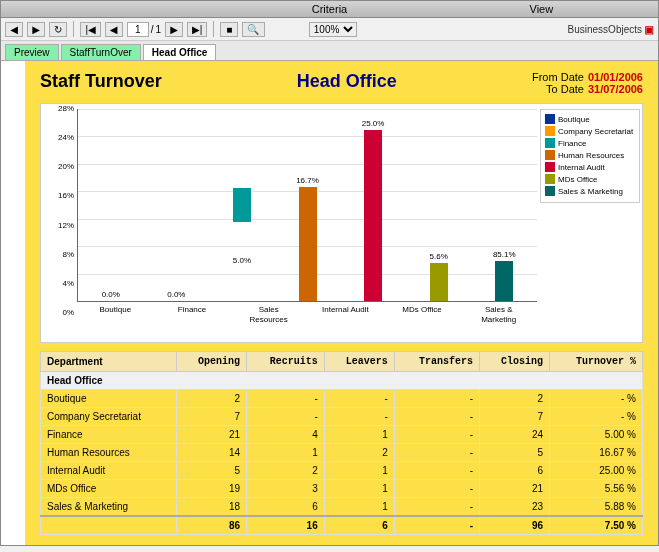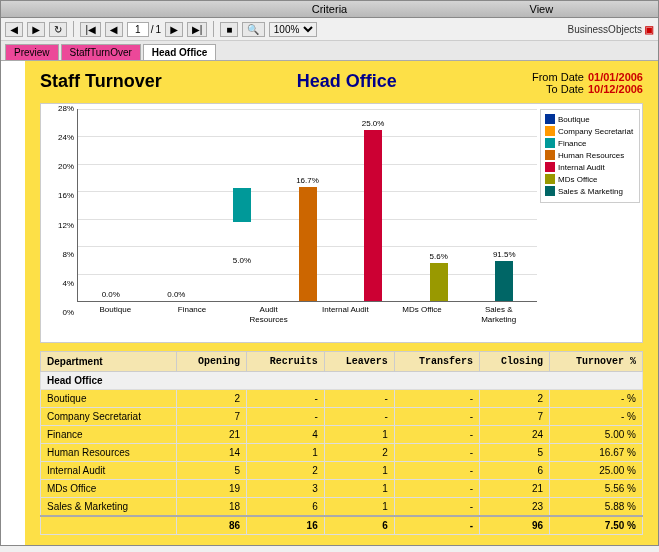--- a/index.html
+++ b/index.html
@@ -9,26 +9,26 @@
     
     
     .title-bar { background: linear-gradient(to bottom, #d4d4d4, #b8b8b8); padding: 2px 4px; text-align: center; font-size: 11px; border-bottom: 1px solid #888; }
     
     
     .toolbar { background: #f0f0f0; padding: 3px 4px; border-bottom: 1px solid #ccc; display: flex; align-items: center; gap: 4px; }
     .toolbar-btn { background: #e8e8e8; border: 1px solid #aaa; padding: 1px 4px; font-size: 10px; cursor: pointer; min-width: 18px; text-align: center; }
     .toolbar-sep { width: 1px; height: 16px; background: #aaa; margin: 0 2px; }
     .toolbar-page { font-size: 10px; display: flex; align-items: center; gap: 2px; }
     .toolbar-page input { width: 20px; text-align: center; font-size: 10px; border: 1px solid #aaa; padding: 1px; }
-    .toolbar-zoom select { font-size: 10px; border: 1px solid #aaa; }
+    .toolbar-zoom select { font-size: 10px; border: 1px solid #aaa; margin-left: 40px; }
     .biz-obj { margin-left: auto; font-size: 9px; color: #555; }
     
     
     .tabs { background: #e8e8e8; display: flex; gap: 0; border-bottom: 1px solid #aaa; padding-top: 3px; padding-left: 4px; }
-    .tab { padding: 2px 8px; font-size: 10px; cursor: pointer; border: 1px solid #aaa; border-bottom: none; background: #ec4899; margin-right: 2px; }
+    .tab { padding: 2px 8px; font-size: 10px; cursor: pointer; border: 1px solid #aaa; border-bottom: none; background: #86efac; margin-right: 2px; }
     .tab.active { background: #fff; font-weight: bold; }
     
     
     .report { background: #fde047; padding: 10px 15px; margin-left: 24px; }
     
     
     .report-header { display: flex; justify-content: space-between; align-items: flex-start; margin-bottom: 8px; }
     .report-title { font-size: 18px; font-weight: bold; color: #000; }
     .report-dept { font-size: 18px; font-weight: bold; color: #00008B; text-align: center; flex: 1; }
     .report-dates { font-size: 11px; text-align: right; color: #000; }
@@ -100,21 +100,21 @@
     <div class="report-header">
       <div class="report-title">Staff Turnover</div>
       <div class="report-dept">Head Office</div>
       <div class="report-dates">
         <div class="date-row">
           <span class="date-label">From Date</span>
           <span class="date-value">01/01/2006</span>
         </div>
         <div class="date-row">
           <span class="date-label">To Date</span>
-          <span class="date-value">10/12/2006</span>
+          <span class="date-value">31/07/2006</span>
         </div>
       </div>
     </div>
 
     <div class="chart-area">
       <div style="position:absolute; left:5px; top:0; bottom:25px; width:28px; display:flex; flex-direction:column-reverse; justify-content:space-between;">
         <span style="font-size:8px; text-align:right; display:block;">0%</span>
         <span style="font-size:8px; text-align:right; display:block;">4%</span>
         <span style="font-size:8px; text-align:right; display:block;">8%</span>
         <span style="font-size:8px; text-align:right; display:block;">12%</span>
@@ -153,35 +153,35 @@
             </div>
             <div style="flex: 1 1 0%; display: flex; flex-direction: column; justify-content: flex-end; align-items: center; position: relative; padding: 0px 3px;">
               <div style="font-size: 8px; position: absolute; bottom: 89.2857%; left: 50%; transform: translateX(-50%); white-space: nowrap; margin-bottom: 2px; text-align: center;">25.0%</div>
               <div style="width: 18px; background: rgb(204, 0, 51); height: 89.2857%;"></div>
             </div>
             <div style="flex: 1 1 0%; display: flex; flex-direction: column; justify-content: flex-end; align-items: center; position: relative; padding: 0px 3px;">
               <div style="font-size: 8px; position: absolute; bottom: 20%; left: 50%; transform: translateX(-50%); white-space: nowrap; margin-bottom: 2px;">5.6%</div>
               <div style="width: 18px; background: rgb(153, 153, 0); height: 20%;"></div>
             </div>
             <div style="flex: 1 1 0%; display: flex; flex-direction: column; justify-content: flex-end; align-items: center; position: relative; padding: 0px 3px;">
-              <div style="font-size: 8px; position: absolute; bottom: 21.0714%; left: 50%; transform: translateX(-50%); white-space: nowrap; margin-bottom: 2px;">91.5%</div>
+              <div style="font-size: 8px; position: absolute; bottom: 21.0714%; left: 50%; transform: translateX(-50%); white-space: nowrap; margin-bottom: 2px;">85.1%</div>
               <div style="width: 18px; background: rgb(0, 102, 102); height: 21.0714%;"></div>
             </div>
           </div>
       </div>
 
       <div style="position:absolute; left:36px; right:105px; bottom:0; height:40px; display:flex;" id="x-labels">
           <div style="flex: 1 1 0%; font-size: 8px; text-align: center; padding-top: 3px; line-height: 1.2;">
             <div>Boutique</div>
           </div>
           <div style="flex: 1 1 0%; font-size: 8px; text-align: center; padding-top: 3px; line-height: 1.2;">
             <div>Finance</div>
           </div>
           <div style="flex: 1 1 0%; font-size: 8px; text-align: center; padding-top: 3px; line-height: 1.2;">
-            <div>Audit</div>
+            <div>Sales</div>
             <div>Resources</div>
           </div>
           <div style="flex: 1 1 0%; font-size: 8px; text-align: center; padding-top: 3px; line-height: 1.2;">
             <div>Internal Audit</div>
           </div>
           <div style="flex: 1 1 0%; font-size: 8px; text-align: center; padding-top: 3px; line-height: 1.2;">
             <div>MDs Office</div>
           </div>
           <div style="flex: 1 1 0%; font-size: 8px; text-align: center; padding-top: 3px; line-height: 1.2;">
             <div>Sales &amp;</div>

